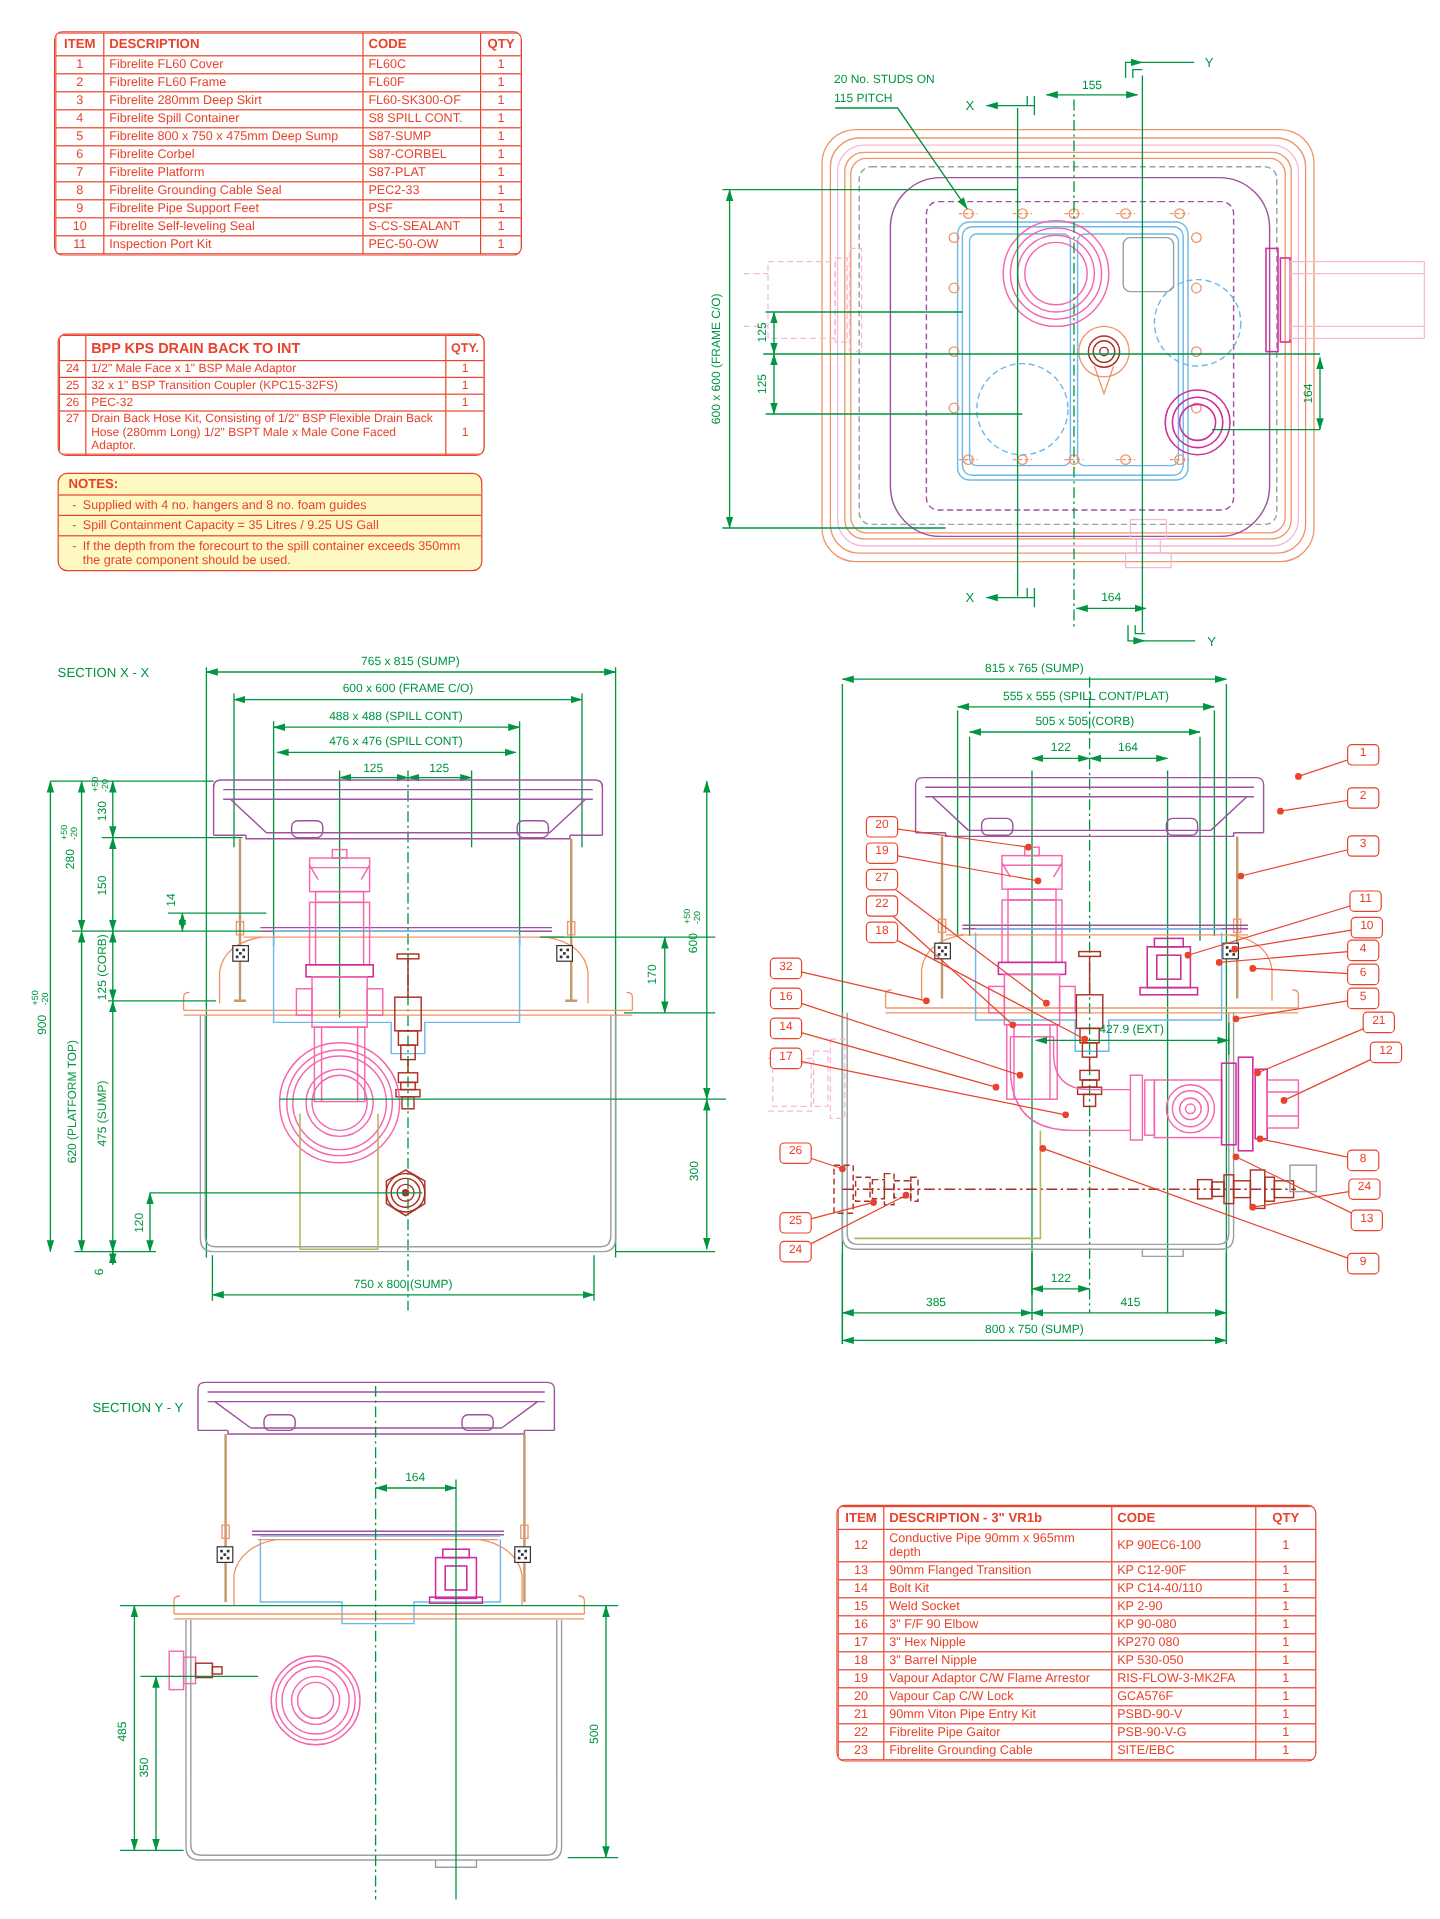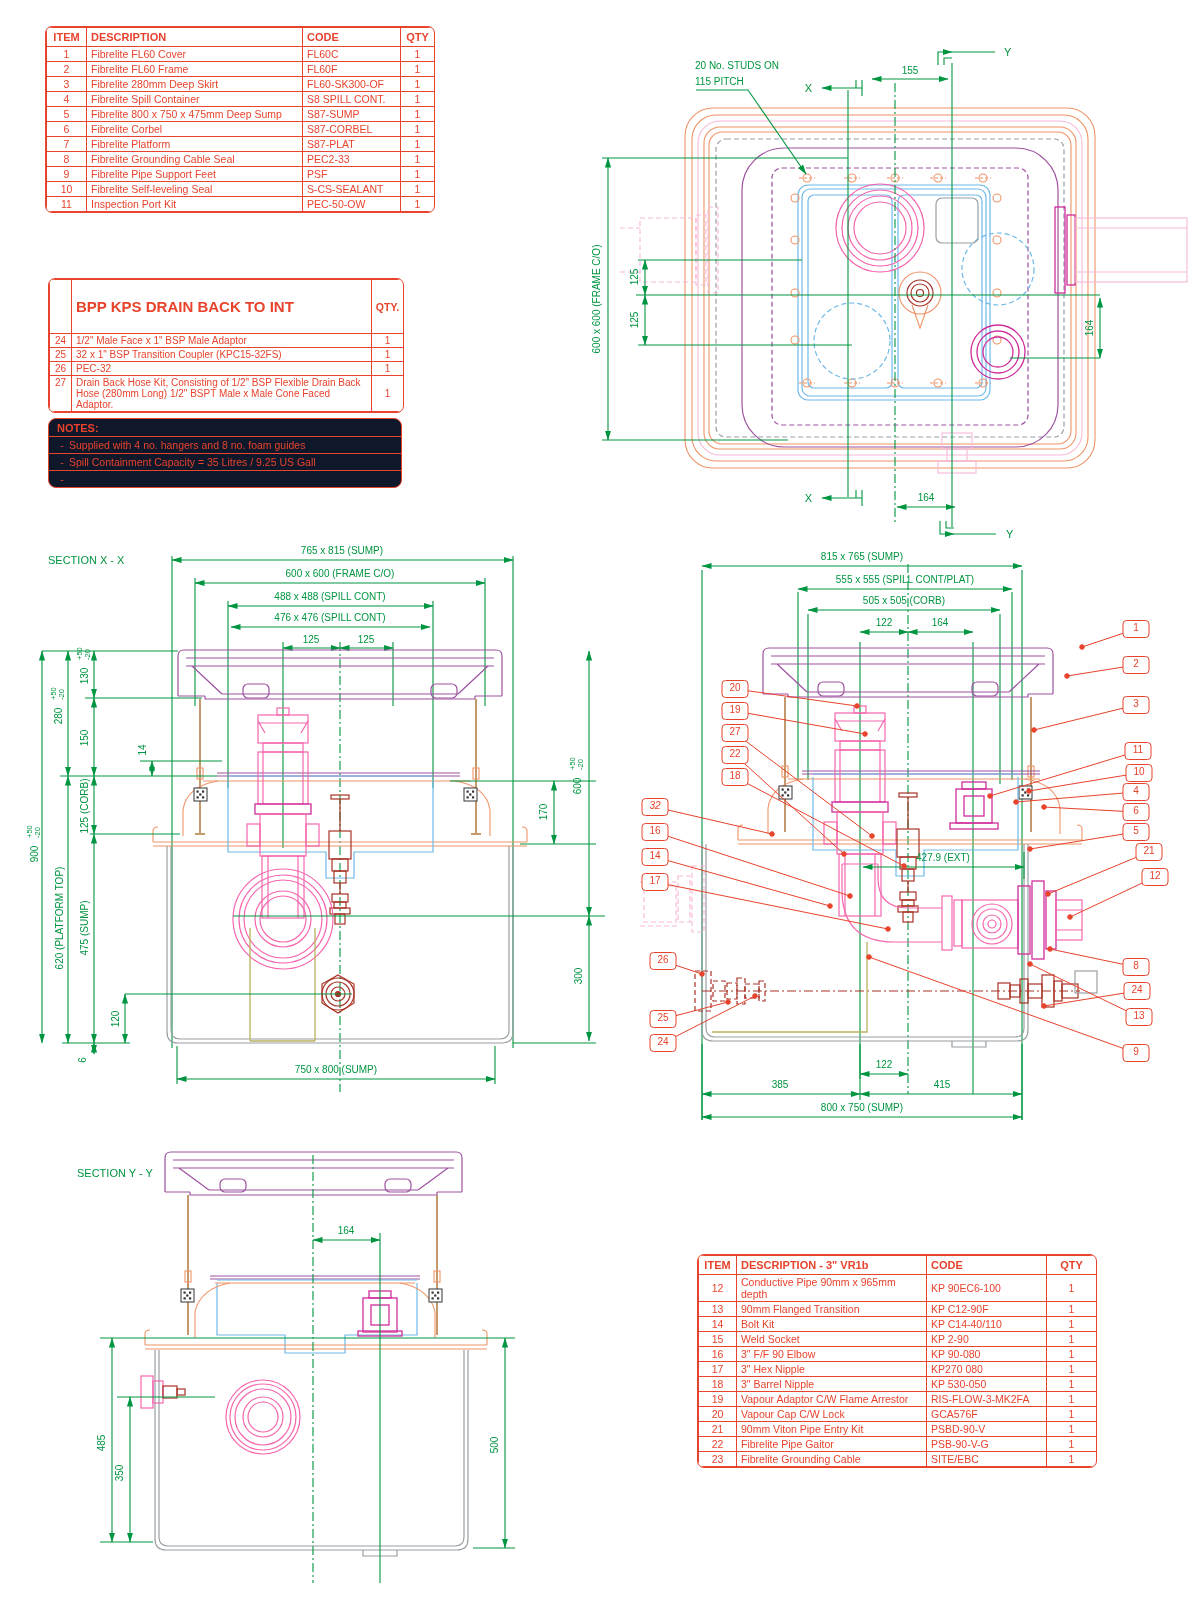--- a/index.html
+++ b/index.html
@@ -9,21 +9,21 @@
   body{width:1200px;height:1599px;position:relative;font-family:"Liberation Sans",sans-serif;overflow:hidden;}
   .view{position:absolute;}
   .view svg{position:absolute;left:0;top:0;overflow:visible;}
 
   
   .rtbl{position:absolute;border:1.6px solid var(--red);border-radius:7px;overflow:hidden;background:#fff;}
   .rtbl table{border-collapse:collapse;width:100%;color:var(--red);font-size:10.5px;table-layout:fixed;}
   .rtbl td,.rtbl th{border:1px solid var(--red);padding:1px 4px;vertical-align:middle;overflow:hidden;}
   .rtbl th{font-weight:bold;text-align:left;font-size:11px;padding:3px 4px;}
   .rtbl td.c,.rtbl th.c{text-align:center;}
-  .notes{position:absolute;border:1.6px solid var(--red);border-radius:8px;background:#0f172a;color:var(--red);font-size:10.5px;margin-top:24px;}
+  .notes{position:absolute;border:1.6px solid var(--red);border-radius:8px;background:#fef9c3;color:var(--red);font-size:10.5px;}
   .notes .nt{font-weight:bold;font-size:11px;padding:3px 8px 2px 8px;}
   .notes .ni{border-top:1px solid var(--red);padding:2px 8px 2px 6px;display:flex;}
   .notes .ni .dash{width:14px;flex:0 0 14px;text-align:center;}
 
   
   text{font-family:"Liberation Sans",sans-serif;}
   .gt{fill:var(--green);font-size:10px;}
   .gtt{fill:var(--green);font-size:11px;}
   .gts{fill:var(--green);font-size:7.5px;}
   .mid{text-anchor:middle;}
@@ -186,21 +186,21 @@
 <div class="rtbl" style="left:48px;top:278px;width:354px;">
   <table style="font-size:10px;">
     <colgroup>
         <col style="width:22px">
         <col style="width:300px">
         <col style="width:32px">
       </colgroup>
     <tbody>
         <tr>
       <th style="padding:1px 2px;"></th>
-      <th style="font-size:15px;padding:18px 4px;">BPP KPS DRAIN BACK TO INT</th>
+      <th style="font-size:12px;padding:3px 4px;">BPP KPS DRAIN BACK TO INT</th>
       <th class="c" style="font-size:10.5px;padding:1px 2px;">QTY.</th>
     </tr>
     <tr>
           <td class="c">24</td>
           <td>1/2" Male Face x 1" BSP Male Adaptor</td>
           <td class="c">1</td>
         </tr>
     <tr>
           <td class="c">25</td>
           <td>32 x 1" BSP Transition Coupler (KPC15-32FS)</td>
@@ -225,20 +225,21 @@
   <div class="ni">
       <span class="dash">-</span>
       <span>Supplied with 4 no. hangers and 8 no. foam guides</span>
     </div>
   <div class="ni">
       <span class="dash">-</span>
       <span>Spill Containment Capacity = 35 Litres / 9.25 US Gall</span>
     </div>
   <div class="ni">
       <span class="dash">-</span>
+      <span>If the depth from the forecourt to the spill container exceeds 350mm the grate component should be used.</span>
     </div>
 </div>
 
 <div class="view" style="left:590px;top:35px;width:610px;height:505px;">
 <svg width="610" height="505">
   <g>
     <rect x="95" y="73" width="410" height="360" rx="28" class="o"></rect>
     <rect x="102" y="80" width="396" height="346" rx="24" class="o"></rect>
     <rect x="108" y="86" width="384" height="334" rx="22" class="pp"></rect>
     <rect x="114" y="92" width="372" height="322" rx="16" class="o"></rect>
@@ -643,21 +644,21 @@
         <circle cx="410" cy="430" r="2.3" fill="#e8432c"></circle>
     <line x1="516" y1="519" x2="249" y2="423"></line>
         <circle cx="249" cy="423" r="2.3" fill="#e8432c"></circle>
   </g>
 </svg>
   <div class="co" style="left:115px;top:155px;">20</div>
   <div class="co" style="left:115px;top:177px;">19</div>
   <div class="co" style="left:115px;top:199px;">27</div>
   <div class="co" style="left:115px;top:221px;">22</div>
   <div class="co" style="left:115px;top:243px;">18</div>
-  <div class="co" style="left:35px;top:273px;font-style:italic;">32</div>
+  <div class="co" style="left:35px;top:273px;">32</div>
   <div class="co" style="left:35px;top:298px;">16</div>
   <div class="co" style="left:35px;top:323px;">14</div>
   <div class="co" style="left:35px;top:348px;">17</div>
   <div class="co" style="left:43px;top:427px;">26</div>
   <div class="co" style="left:43px;top:485px;">25</div>
   <div class="co" style="left:43px;top:509px;">24</div>
   <div class="co" style="left:516px;top:95px;">1</div>
   <div class="co" style="left:516px;top:131px;">2</div>
   <div class="co" style="left:516px;top:171px;">3</div>
   <div class="co" style="left:518px;top:217px;">11</div>

